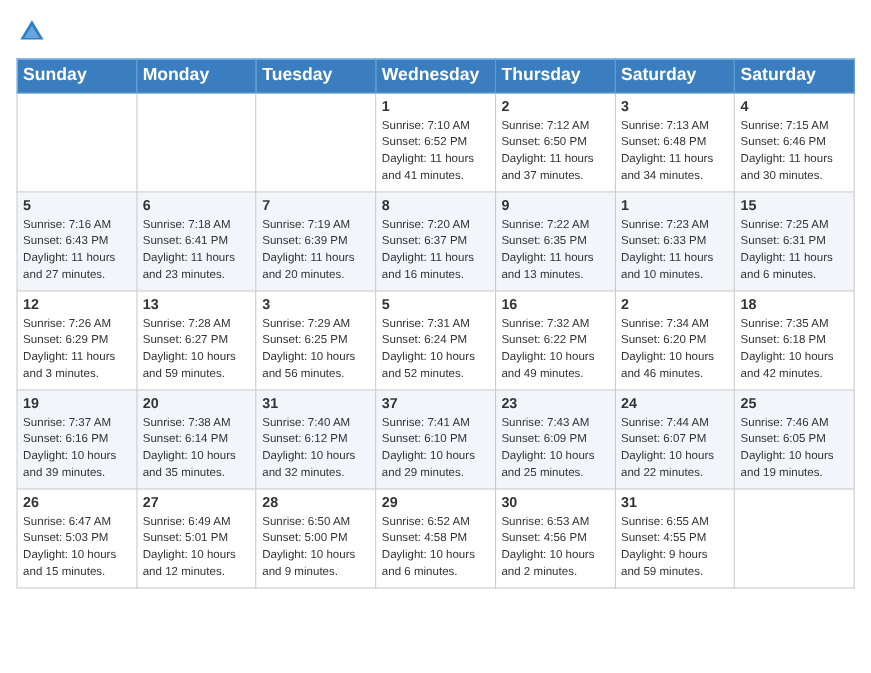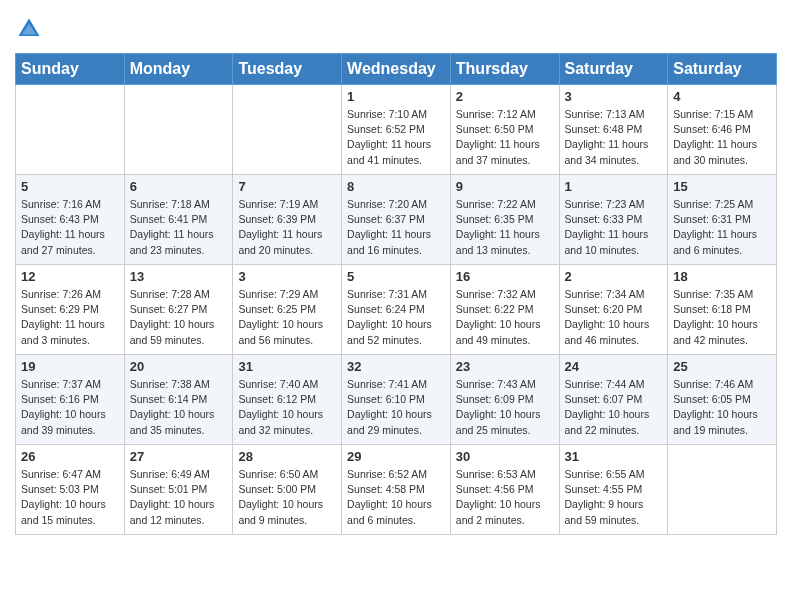--- a/index.html
+++ b/index.html
@@ -215,21 +215,21 @@
         </td>
         <td>
           <span class="date-num">20</span>
           <div class="cell-info">Sunrise: 7:38 AM<br>Sunset: 6:14 PM<br>Daylight: 10 hours and 35 minutes.</div>
         </td>
         <td>
           <span class="date-num">31</span>
           <div class="cell-info">Sunrise: 7:40 AM<br>Sunset: 6:12 PM<br>Daylight: 10 hours and 32 minutes.</div>
         </td>
         <td>
-          <span class="date-num">32</span>
+          <span class="date-num">37</span>
           <div class="cell-info">Sunrise: 7:41 AM<br>Sunset: 6:10 PM<br>Daylight: 10 hours and 29 minutes.</div>
         </td>
         <td>
           <span class="date-num">23</span>
           <div class="cell-info">Sunrise: 7:43 AM<br>Sunset: 6:09 PM<br>Daylight: 10 hours and 25 minutes.</div>
         </td>
         <td>
           <span class="date-num">24</span>
           <div class="cell-info">Sunrise: 7:44 AM<br>Sunset: 6:07 PM<br>Daylight: 10 hours and 22 minutes.</div>
         </td>

